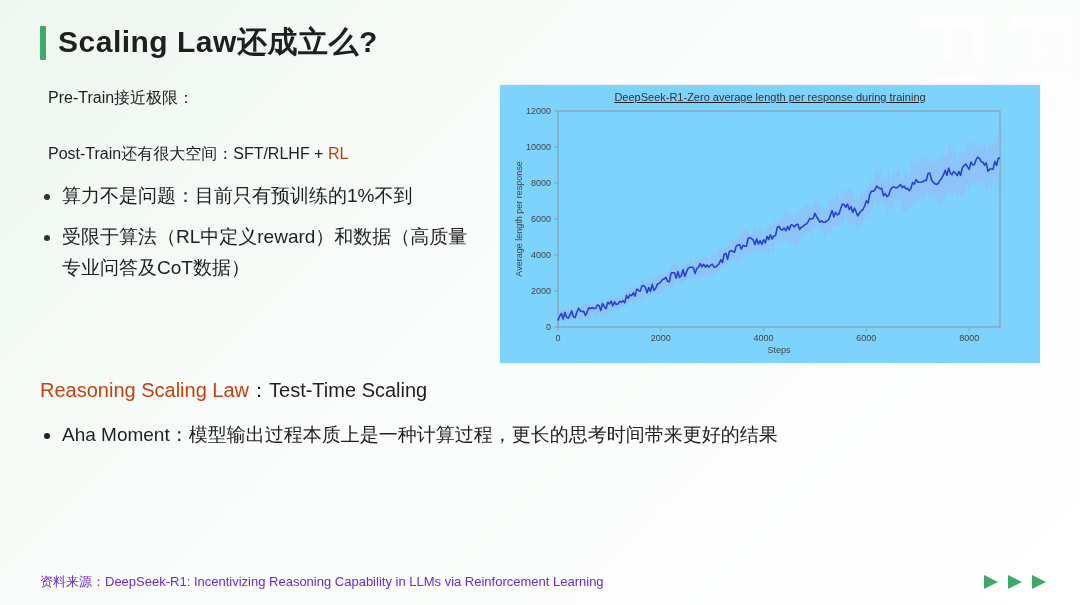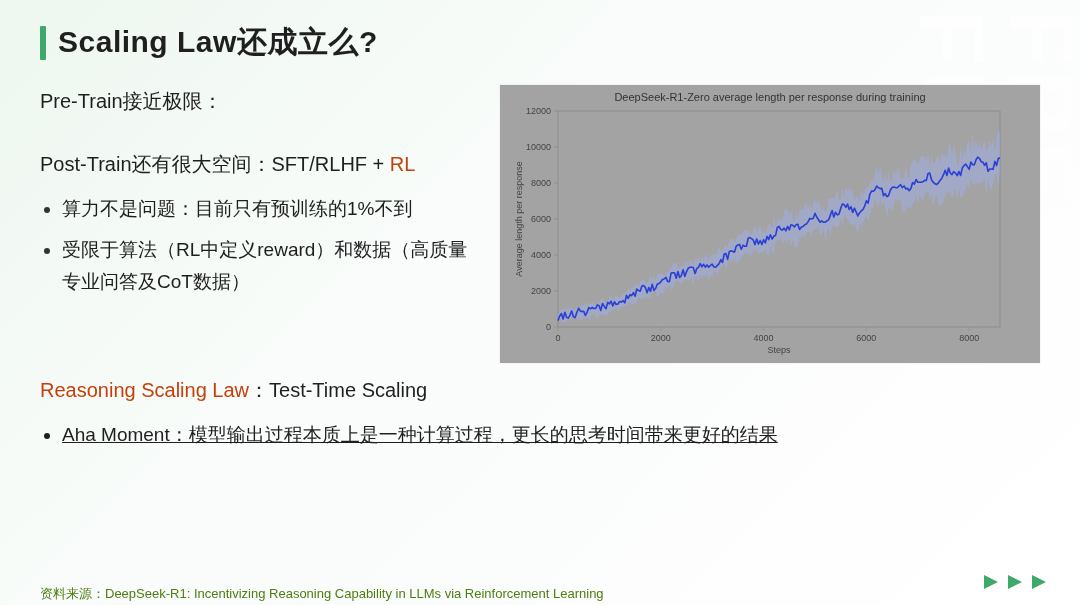--- a/index.html
+++ b/index.html
@@ -16,40 +16,41 @@
     color: rgba(255,255,255,0.85); user-select: none; line-height: 1;
     text-shadow: 0 0 1px rgba(0,0,0,0.02);
   }
   .slide { position: absolute; inset: 0; padding: 22px 40px 34px 40px; box-sizing: border-box; }
   .title-row { display: flex; align-items: center; gap: 12px; margin-bottom: 22px; }
   .title-bar { width: 6px; height: 34px; background: #3fa86b; border-radius: 1px; }
   .title { font-size: 30px; font-weight: 600; letter-spacing: 0.5px; }
   .content { display: flex; gap: 20px; }
   .left { flex: 0 0 430px; font-size: 19px; line-height: 1.65; }
   .left .section { margin-bottom: 30px; }
-  .left .heading { font-size: 20px; margin-bottom: 12px; }
+  .left .heading { font-size: 16px; margin-bottom: 12px; margin-left: 8px; }
   .left ul { margin: 0 0 0 4px; padding-left: 18px; }
   .left li { margin-bottom: 10px; }
   .left li::marker { color:#333; }
   .accent { color: #c2410c; }
   .below { font-size: 19px; line-height: 1.7; margin-top: 10px; }
   .below .heading2 { font-size: 20px; margin-bottom: 12px; }
-  .below ul { margin: 0 0 12px 4px; padding-left: 18px; text-decoration: underline; }
+  .below ul { margin: 0 0 12px 4px; padding-left: 18px; }
   .right { flex: 1; }
   .chart-card {
-    background: #a3a3a3; padding: 6px 10px 8px 10px; width: 520px; margin-left:auto;
+    background: #7dd3fc; padding: 6px 10px 8px 10px; width: 520px; margin-left:auto;
     box-shadow: 0 0 0 1px rgba(0,0,0,0.03);
+    text-decoration: underline;
   }
   .chart-title { text-align: center; font-size: 11px; color: #333; margin-bottom: 2px; }
   .chart-body { position: relative; width: 500px; height: 250px; }
   .chart-body svg { display:block; }
   .y-tick, .x-tick { font-size: 9px; fill: #444; }
   .axis-label { font-size: 9px; fill: #444; }
   .source {
-    position: absolute; left: 40px; bottom: 2px; font-size: 13px; color: #4d7c0f;
+    position: absolute; left: 40px; bottom: 14px; font-size: 13px; color: #6d28d9;
   }
   .arrows { position: absolute; right: 30px; bottom: 14px; display:flex; gap:4px; }
   .arrows svg { display:block; }
 </style>
 </head>
 <body>
 
 <div class="watermark">FREES FUND</div>
 
 <div class="slide">

